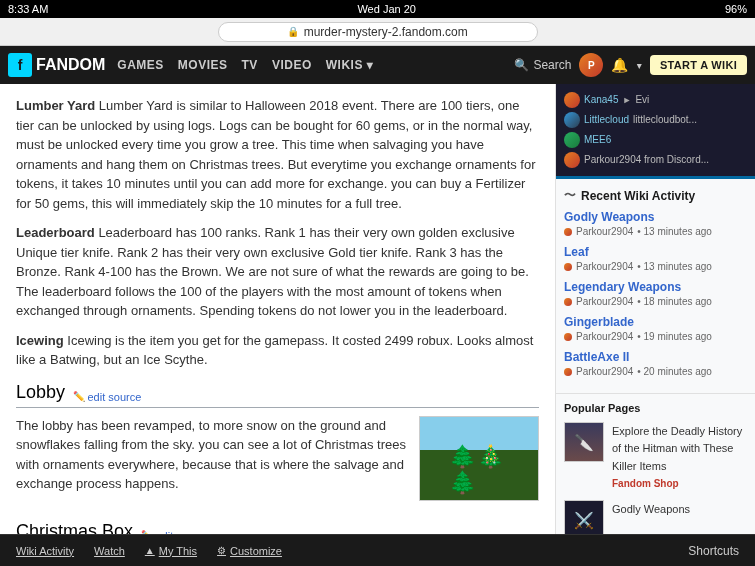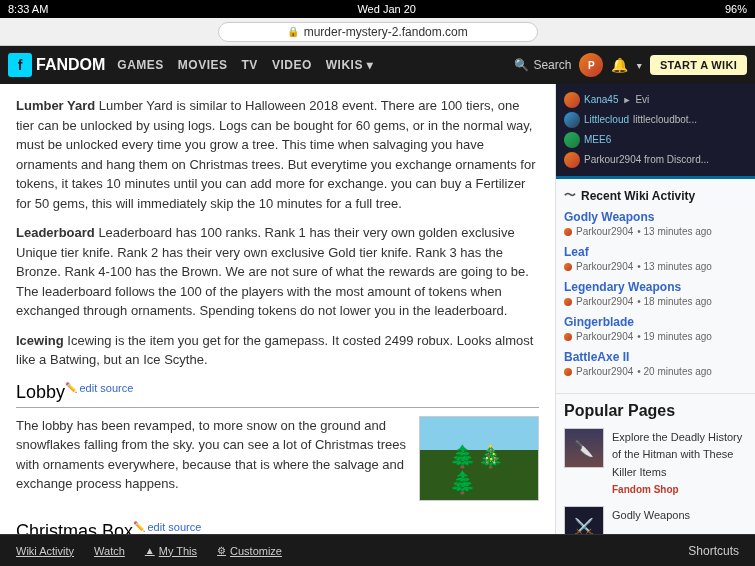--- a/index.html
+++ b/index.html
@@ -134,21 +134,22 @@
     .content-area p { font-size: 13px; line-height: 1.5; color: #333; margin-bottom: 10px; }
     .content-area strong { font-weight: 700; }
     .section-heading {
       font-size: 18px;
       font-weight: 400;
       border-bottom: 1px solid #a2a9b1;
       padding-bottom: 4px;
       margin: 12px 0 8px 0;
       color: #000;
       display: flex;
-      align-items: flex-start;
+      align-items: flex-end;
+      gap: 8px;
     }
     .edit-link {
       font-size: 11px;
       color: #3366cc;
       text-decoration: none;
       display: flex;
       align-items: center;
       gap: 2px;
     }
     .edit-icon { font-size: 10px; }
@@ -258,21 +259,21 @@
       background: linear-gradient(135deg, #e67e22, #c0392b);
       flex-shrink: 0;
     }
     .activity-time { color: #666; font-size: 10px; }
 
     
     .popular-section {
       padding: 8px;
     }
     .popular-title {
-      font-size: 16px;
+      font-size: 11px;
       font-weight: 700;
       margin-bottom: 8px;
       color: #1a1a1a;
     }
     .popular-item {
       display: flex;
       align-items: flex-start;
       gap: 8px;
       margin-bottom: 10px;
     }

